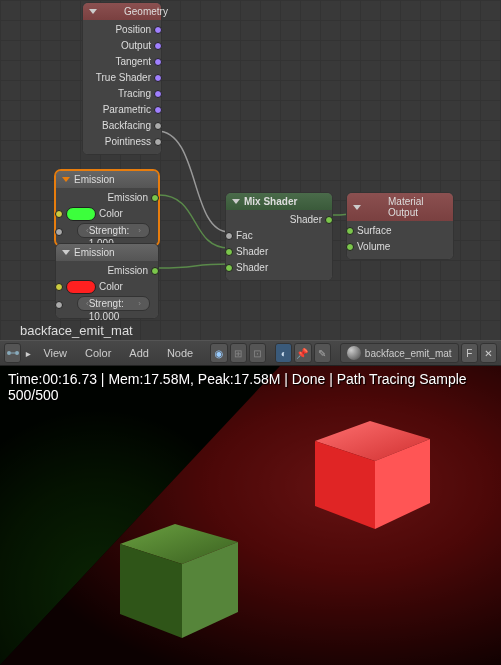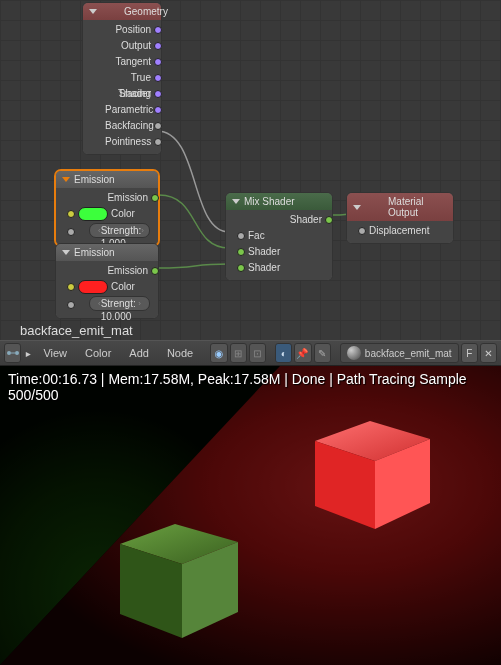--- a/index.html
+++ b/index.html
@@ -6,26 +6,26 @@
   body { width: 501px; height: 665px; background: #393939; overflow: hidden; position: relative; }
   
   .node-editor { position: relative; width: 501px; height: 340px; background: #393939;
     background-image: linear-gradient(#333 1px, transparent 1px), linear-gradient(90deg, #333 1px, transparent 1px);
     background-size: 20px 20px; overflow: hidden; }
   
   .node { position: absolute; background: #555; border: 1px solid #333; border-radius: 6px; font-size: 10px; color: #ccc; }
   .node.selected { border: 1px solid #e87d0d; box-shadow: 0 0 0 1px #e87d0d; }
   .node-header { padding: 3px 6px; font-size: 10px; color: #ddd; border-top-left-radius: 5px; border-top-right-radius: 5px; display: flex; align-items: center; }
   .node-header.red { background: linear-gradient(#8b5050,#7a4040); gap: 23px; }
-  .node-header.green { background: linear-gradient(#4a6b4a,#3a5a3a); }
+  .node-header.green { background: linear-gradient(#4a6b4a,#3a5a3a); font-weight: bold; }
   .node-header.gray { background: linear-gradient(#666,#555); }
   .tri { display:inline-block; width:0; height:0; border-left:4px solid transparent; border-right:4px solid transparent; border-top:5px solid #ccc; margin-right:4px;}
   .tri.orange { border-top-color:#e87d0d; }
   .node-body { padding: 2px 4px 4px 4px; background: #444; border-bottom-left-radius:5px; border-bottom-right-radius:5px; position:relative;}
-  .row { position: relative; height: 16px; line-height: 16px; font-size: 10px; color: #ddd; padding: 0 6px; margin-left: 12px; }
+  .row { position: relative; height: 16px; line-height: 16px; font-size: 10px; color: #ddd; padding: 0 6px; }
   .row.right { text-align: right; }
   .row.left { text-align: left; }
   .socket { position: absolute; width: 8px; height: 8px; border-radius: 50%; border: 1px solid #222; top: 4px; }
   .socket.out { right: -5px; }
   .socket.in { left: -5px; }
   .s-purple { background: #a080ff; }
   .s-gray { background: #aaa; }
   .s-green { background: #7bc64b; }
   .s-yellow { background: #cccc40; }
   .colorbox { display:inline-block; width: 30px; height: 14px; border-radius: 7px; border:1px solid #222; vertical-align: middle; margin-right:3px;}
@@ -128,21 +128,22 @@
       <div class="row left"><span class="socket in s-green"></span><span>Shader</span></div>
     </div>
   </div>
 
   <div class="node" style="left:346px; top:192px; width:108px;">
     <div class="node-header red">
         <span class="tri"></span>
         <span>Material Output</span>
       </div>
     <div class="node-body">
-      <div class="row left"><span class="socket in s-gray"></span><span>Displacement</span></div>
+      <div class="row left"><span class="socket in s-green"></span><span>Surface</span></div>
+      <div class="row left"><span class="socket in s-green"></span><span>Volume</span></div>
     </div>
   </div>
 
   <div class="mat-label">backface_emit_mat</div>
 </div>
 
 <div class="menubar">
   <div class="iconbtn">
     <svg width="14" height="14" viewBox="0 0 14 14">
         <circle cx="3" cy="7" r="2" fill="#8ab"></circle>

